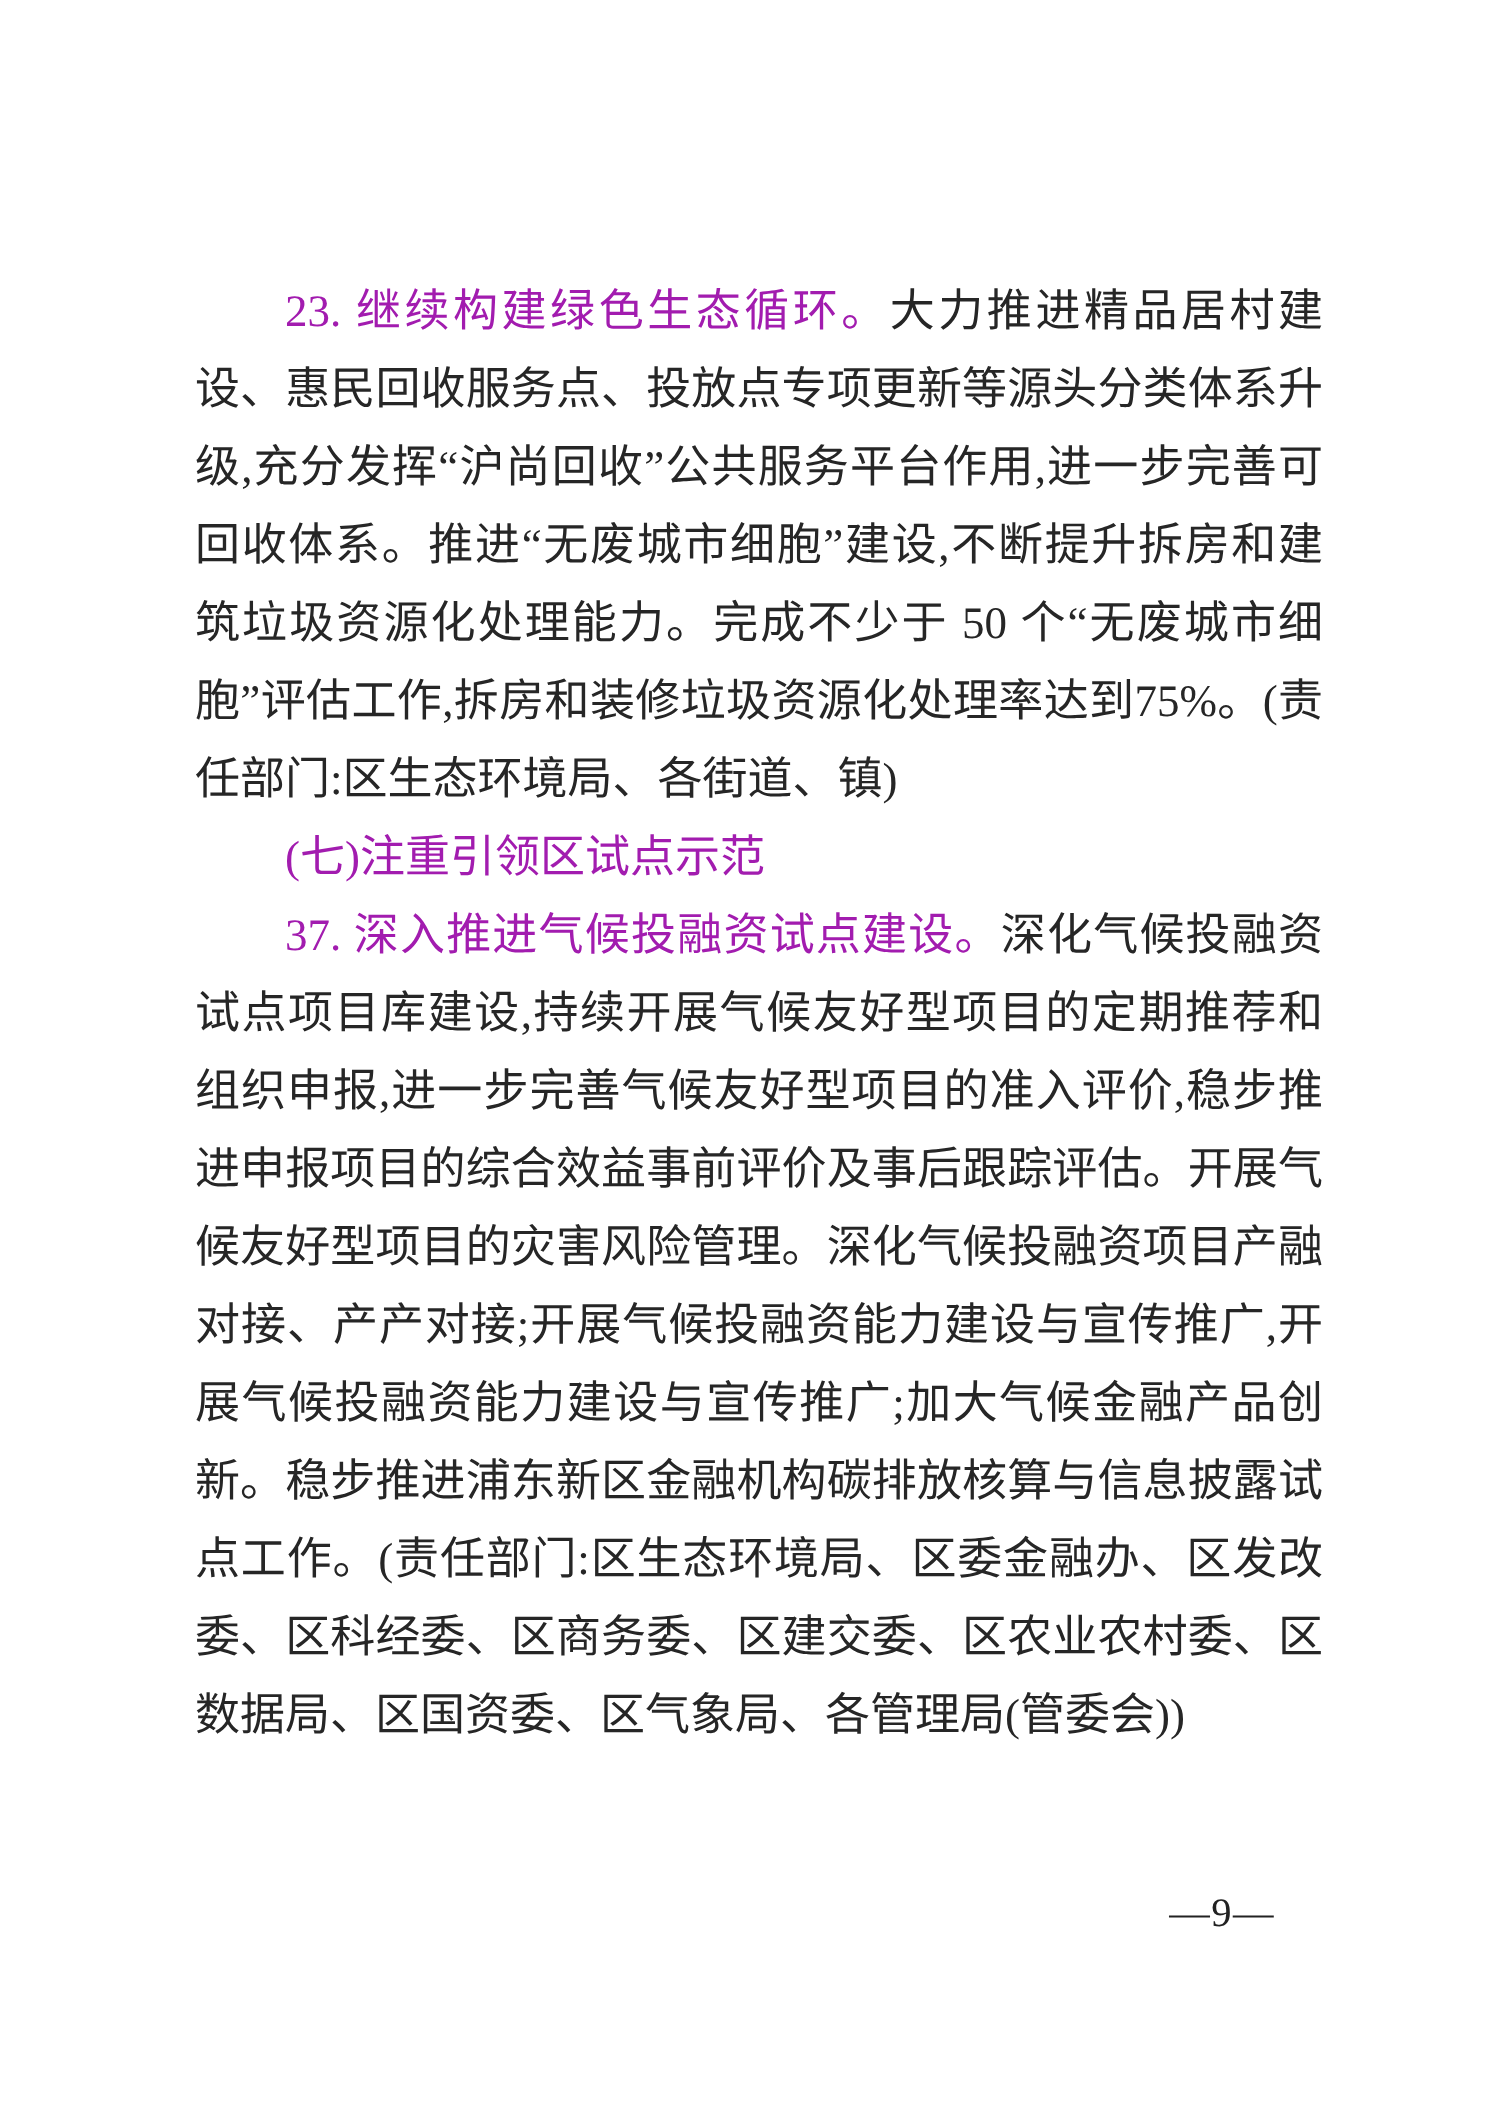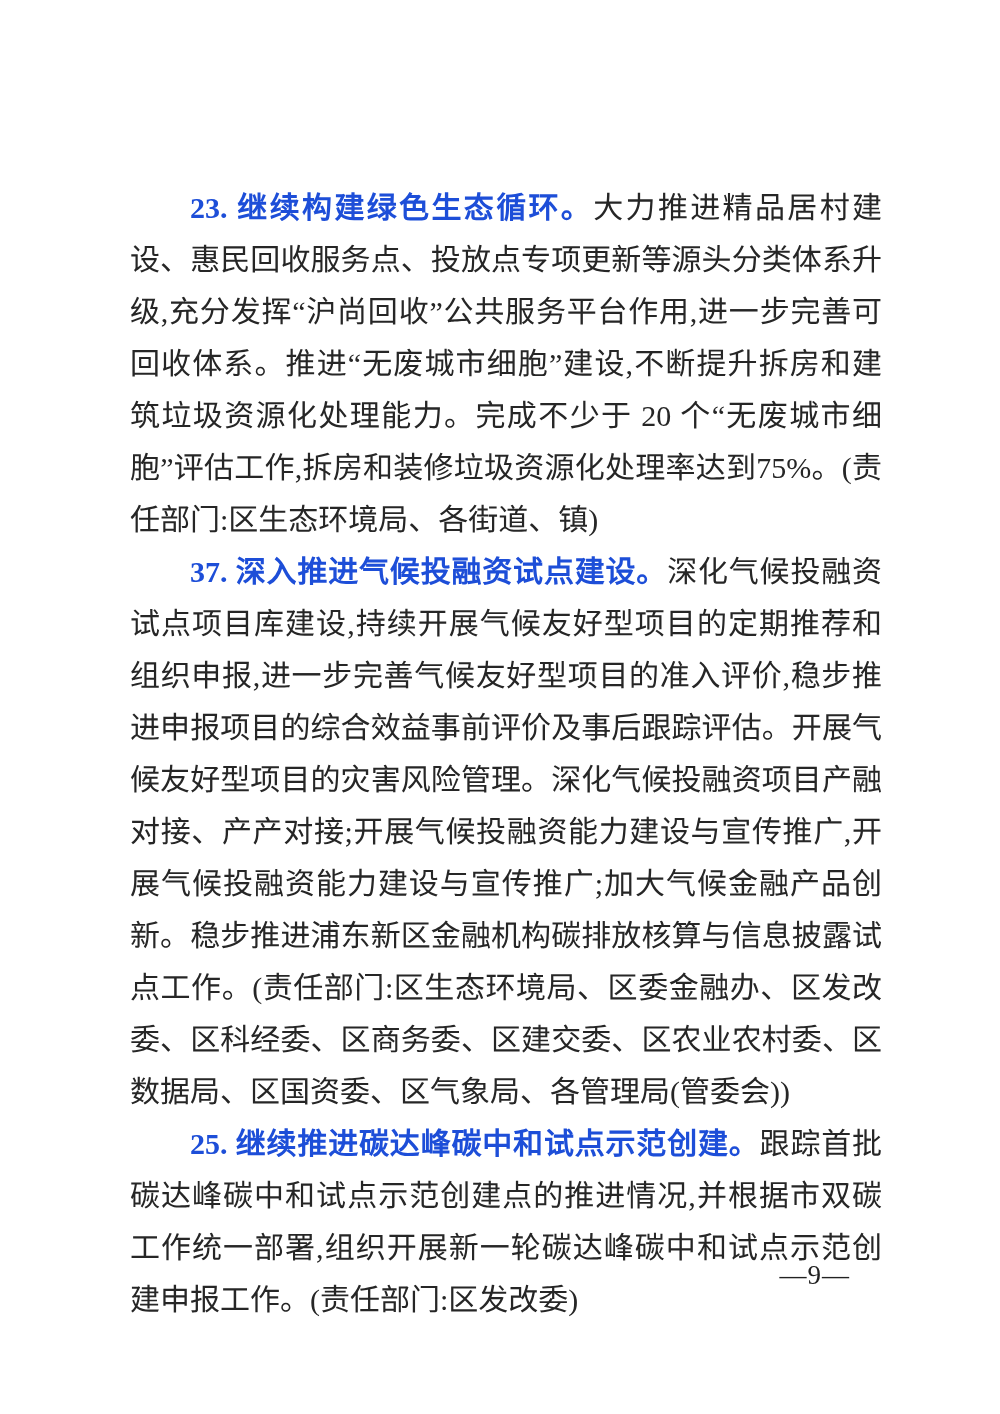--- a/index.html
+++ b/index.html
@@ -25,44 +25,44 @@
     color: #262626;
     text-align: justify;
   }
   .para {
     margin: 0;
     padding: 0;
     text-indent: 60px;
     word-break: break-all;
   }
   .bold-run {
-    font-weight: 700;
-    color: #1d4ed8;
+    font-weight: 400;
+    color: #a21caf;
   }
   .body-run {
     font-weight: 400;
   }
   .page-number {
     position: absolute;
     top: 1260px;
     right: 150px;
     font-size: 27px;
     letter-spacing: 1px;
     color: #222222;
   }
 </style>
 </head>
 <body>
 
 <div class="page">
   <div class="content">
 
-    <p class="para"><span class="bold-run">23. 继续构建绿色生态循环。</span><span class="body-run">大力推进精品居村建设、惠民回收服务点、投放点专项更新等源头分类体系升级,充分发挥“沪尚回收”公共服务平台作用,进一步完善可回收体系。推进“无废城市细胞”建设,不断提升拆房和建筑垃圾资源化处理能力。完成不少于 20 个“无废城市细胞”评估工作,拆房和装修垃圾资源化处理率达到75%。(责任部门:区生态环境局、各街道、镇)</span></p>
+    <p class="para"><span class="bold-run">23. 继续构建绿色生态循环。</span><span class="body-run">大力推进精品居村建设、惠民回收服务点、投放点专项更新等源头分类体系升级,充分发挥“沪尚回收”公共服务平台作用,进一步完善可回收体系。推进“无废城市细胞”建设,不断提升拆房和建筑垃圾资源化处理能力。完成不少于 50 个“无废城市细胞”评估工作,拆房和装修垃圾资源化处理率达到75%。(责任部门:区生态环境局、各街道、镇)</span></p>
 
+    <p class="para"><span class="bold-run">(七)注重引领区试点示范</span><span class="body-run"></span></p>
 
     <p class="para"><span class="bold-run">37. 深入推进气候投融资试点建设。</span><span class="body-run">深化气候投融资试点项目库建设,持续开展气候友好型项目的定期推荐和组织申报,进一步完善气候友好型项目的准入评价,稳步推进申报项目的综合效益事前评价及事后跟踪评估。开展气候友好型项目的灾害风险管理。深化气候投融资项目产融对接、产产对接;开展气候投融资能力建设与宣传推广,开展气候投融资能力建设与宣传推广;加大气候金融产品创新。稳步推进浦东新区金融机构碳排放核算与信息披露试点工作。(责任部门:区生态环境局、区委金融办、区发改委、区科经委、区商务委、区建交委、区农业农村委、区数据局、区国资委、区气象局、各管理局(管委会))</span></p>
 
-    <p class="para"><span class="bold-run">25. 继续推进碳达峰碳中和试点示范创建。</span><span class="body-run">跟踪首批碳达峰碳中和试点示范创建点的推进情况,并根据市双碳工作统一部署,组织开展新一轮碳达峰碳中和试点示范创建申报工作。(责任部门:区发改委)</span></p>
 
   </div>
 
   <div class="page-number">—9—</div>
 </div>
 
 </body></html>

